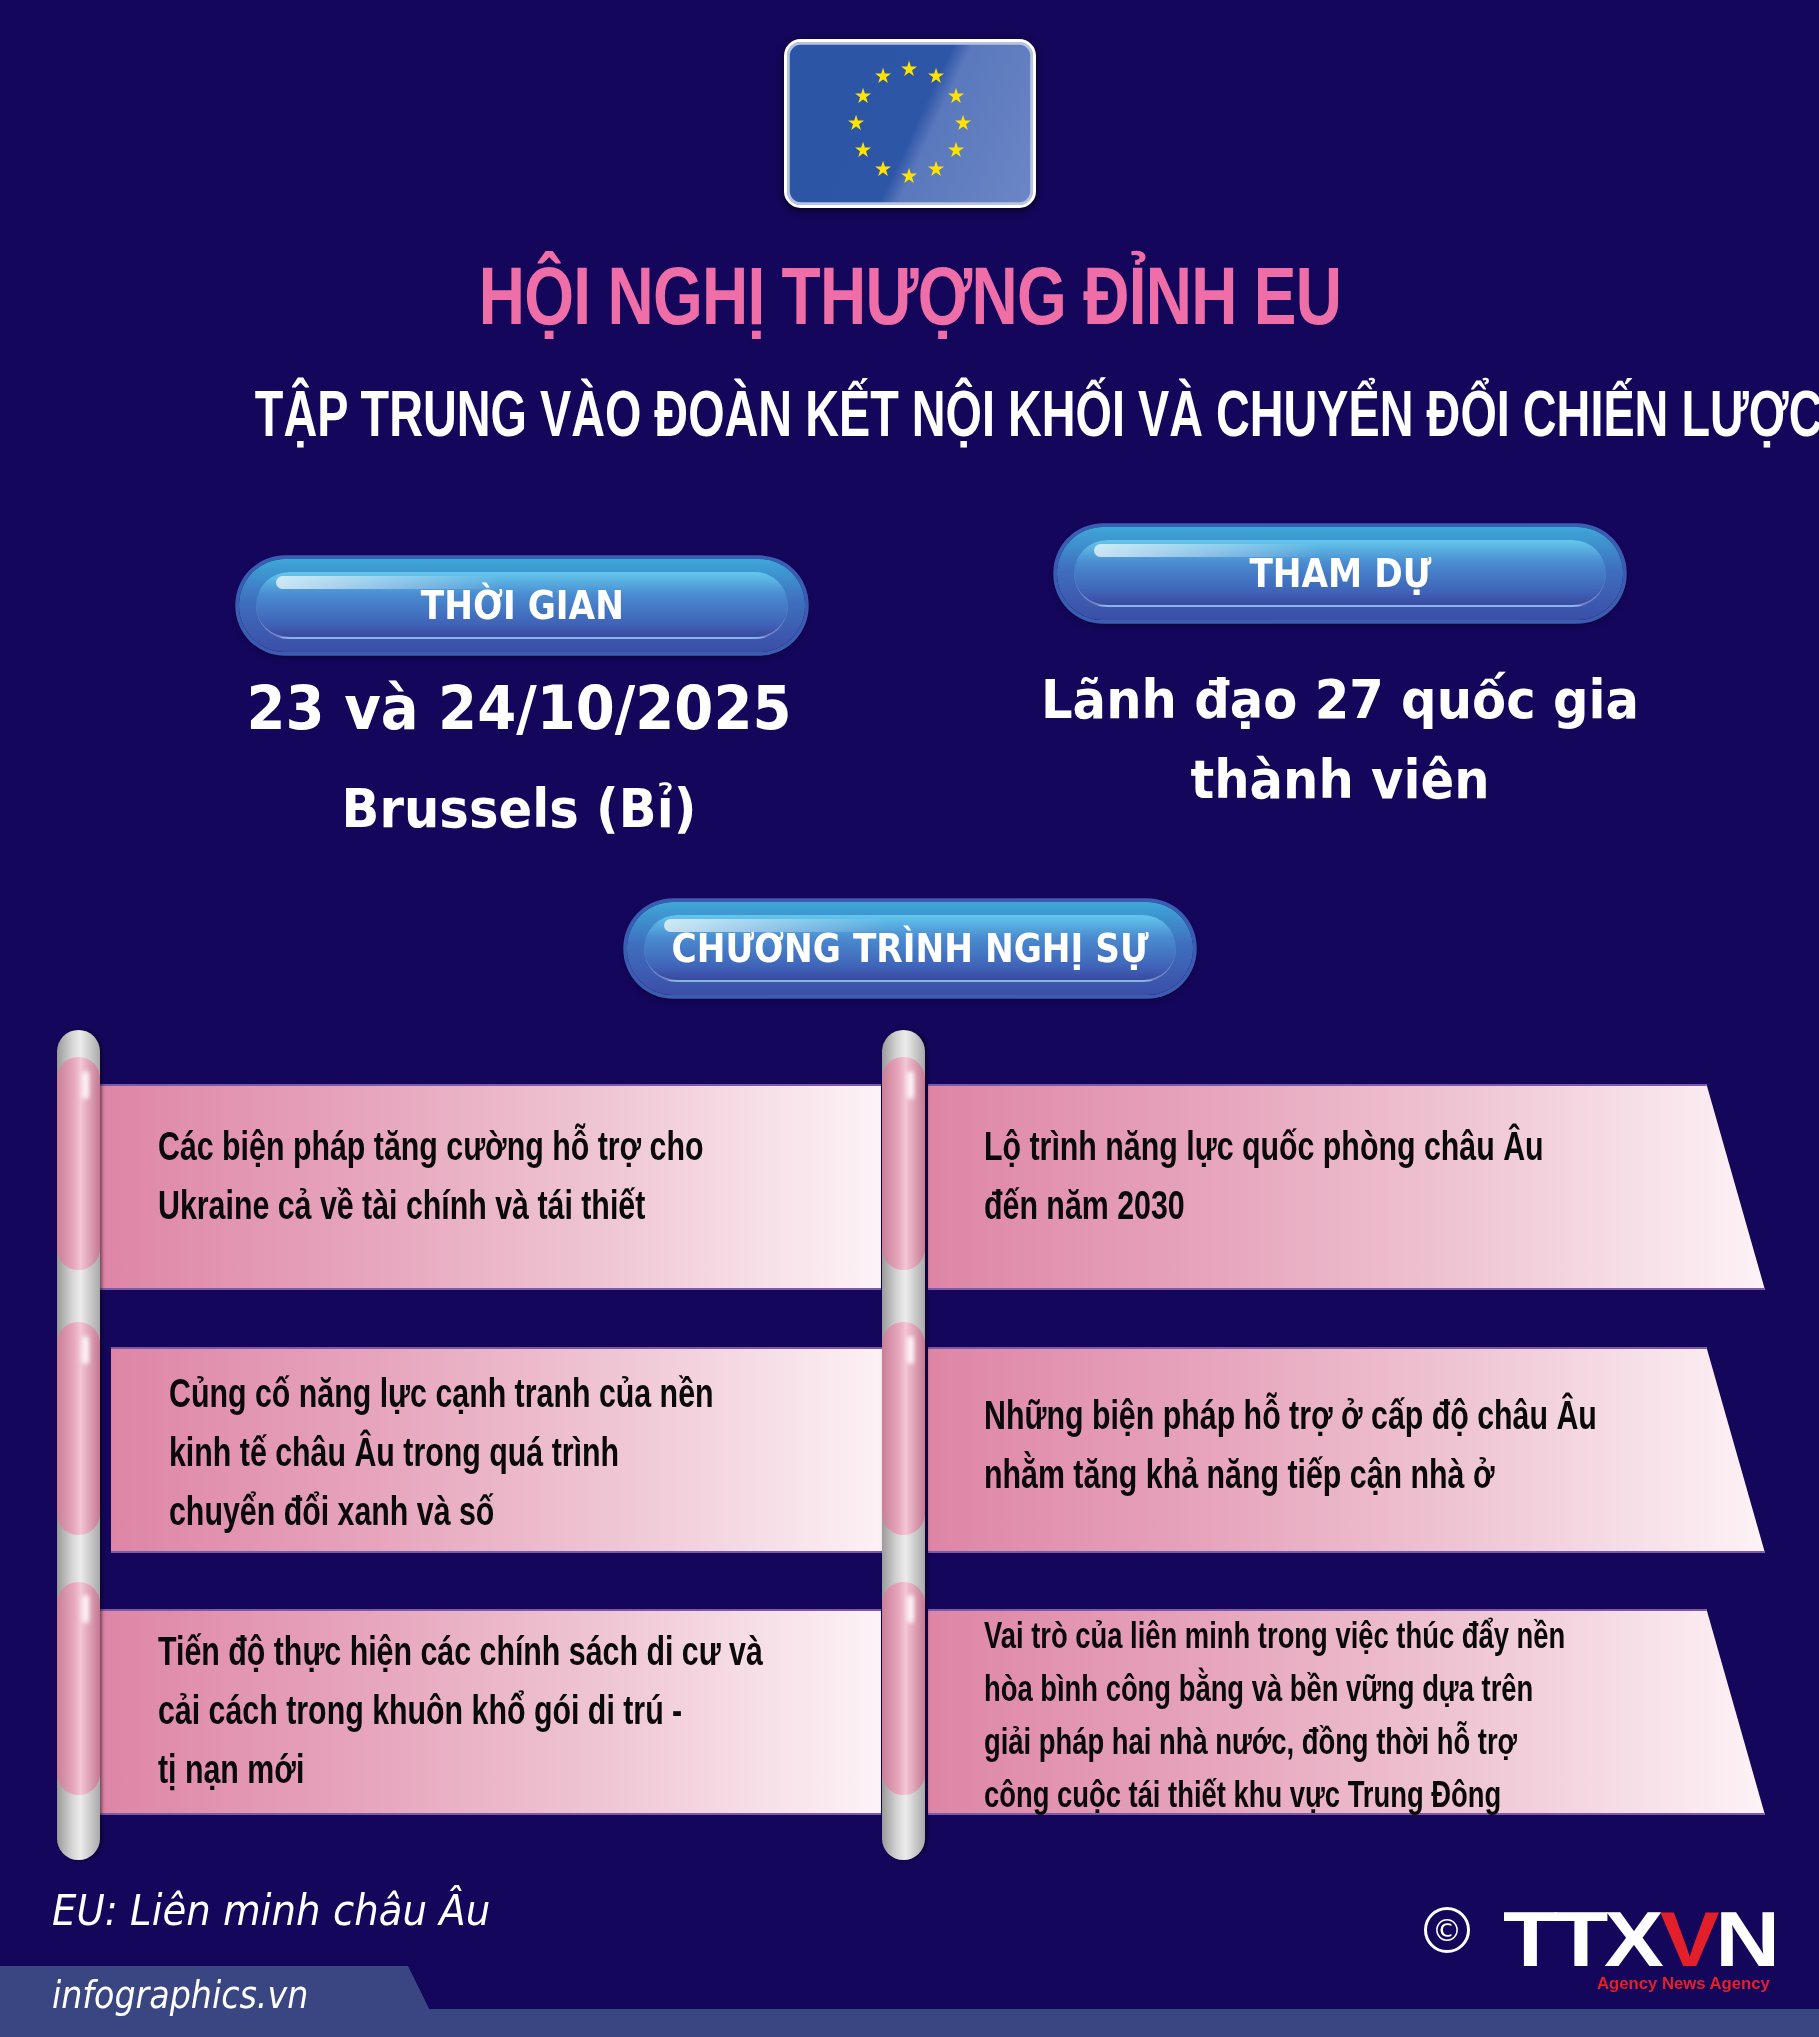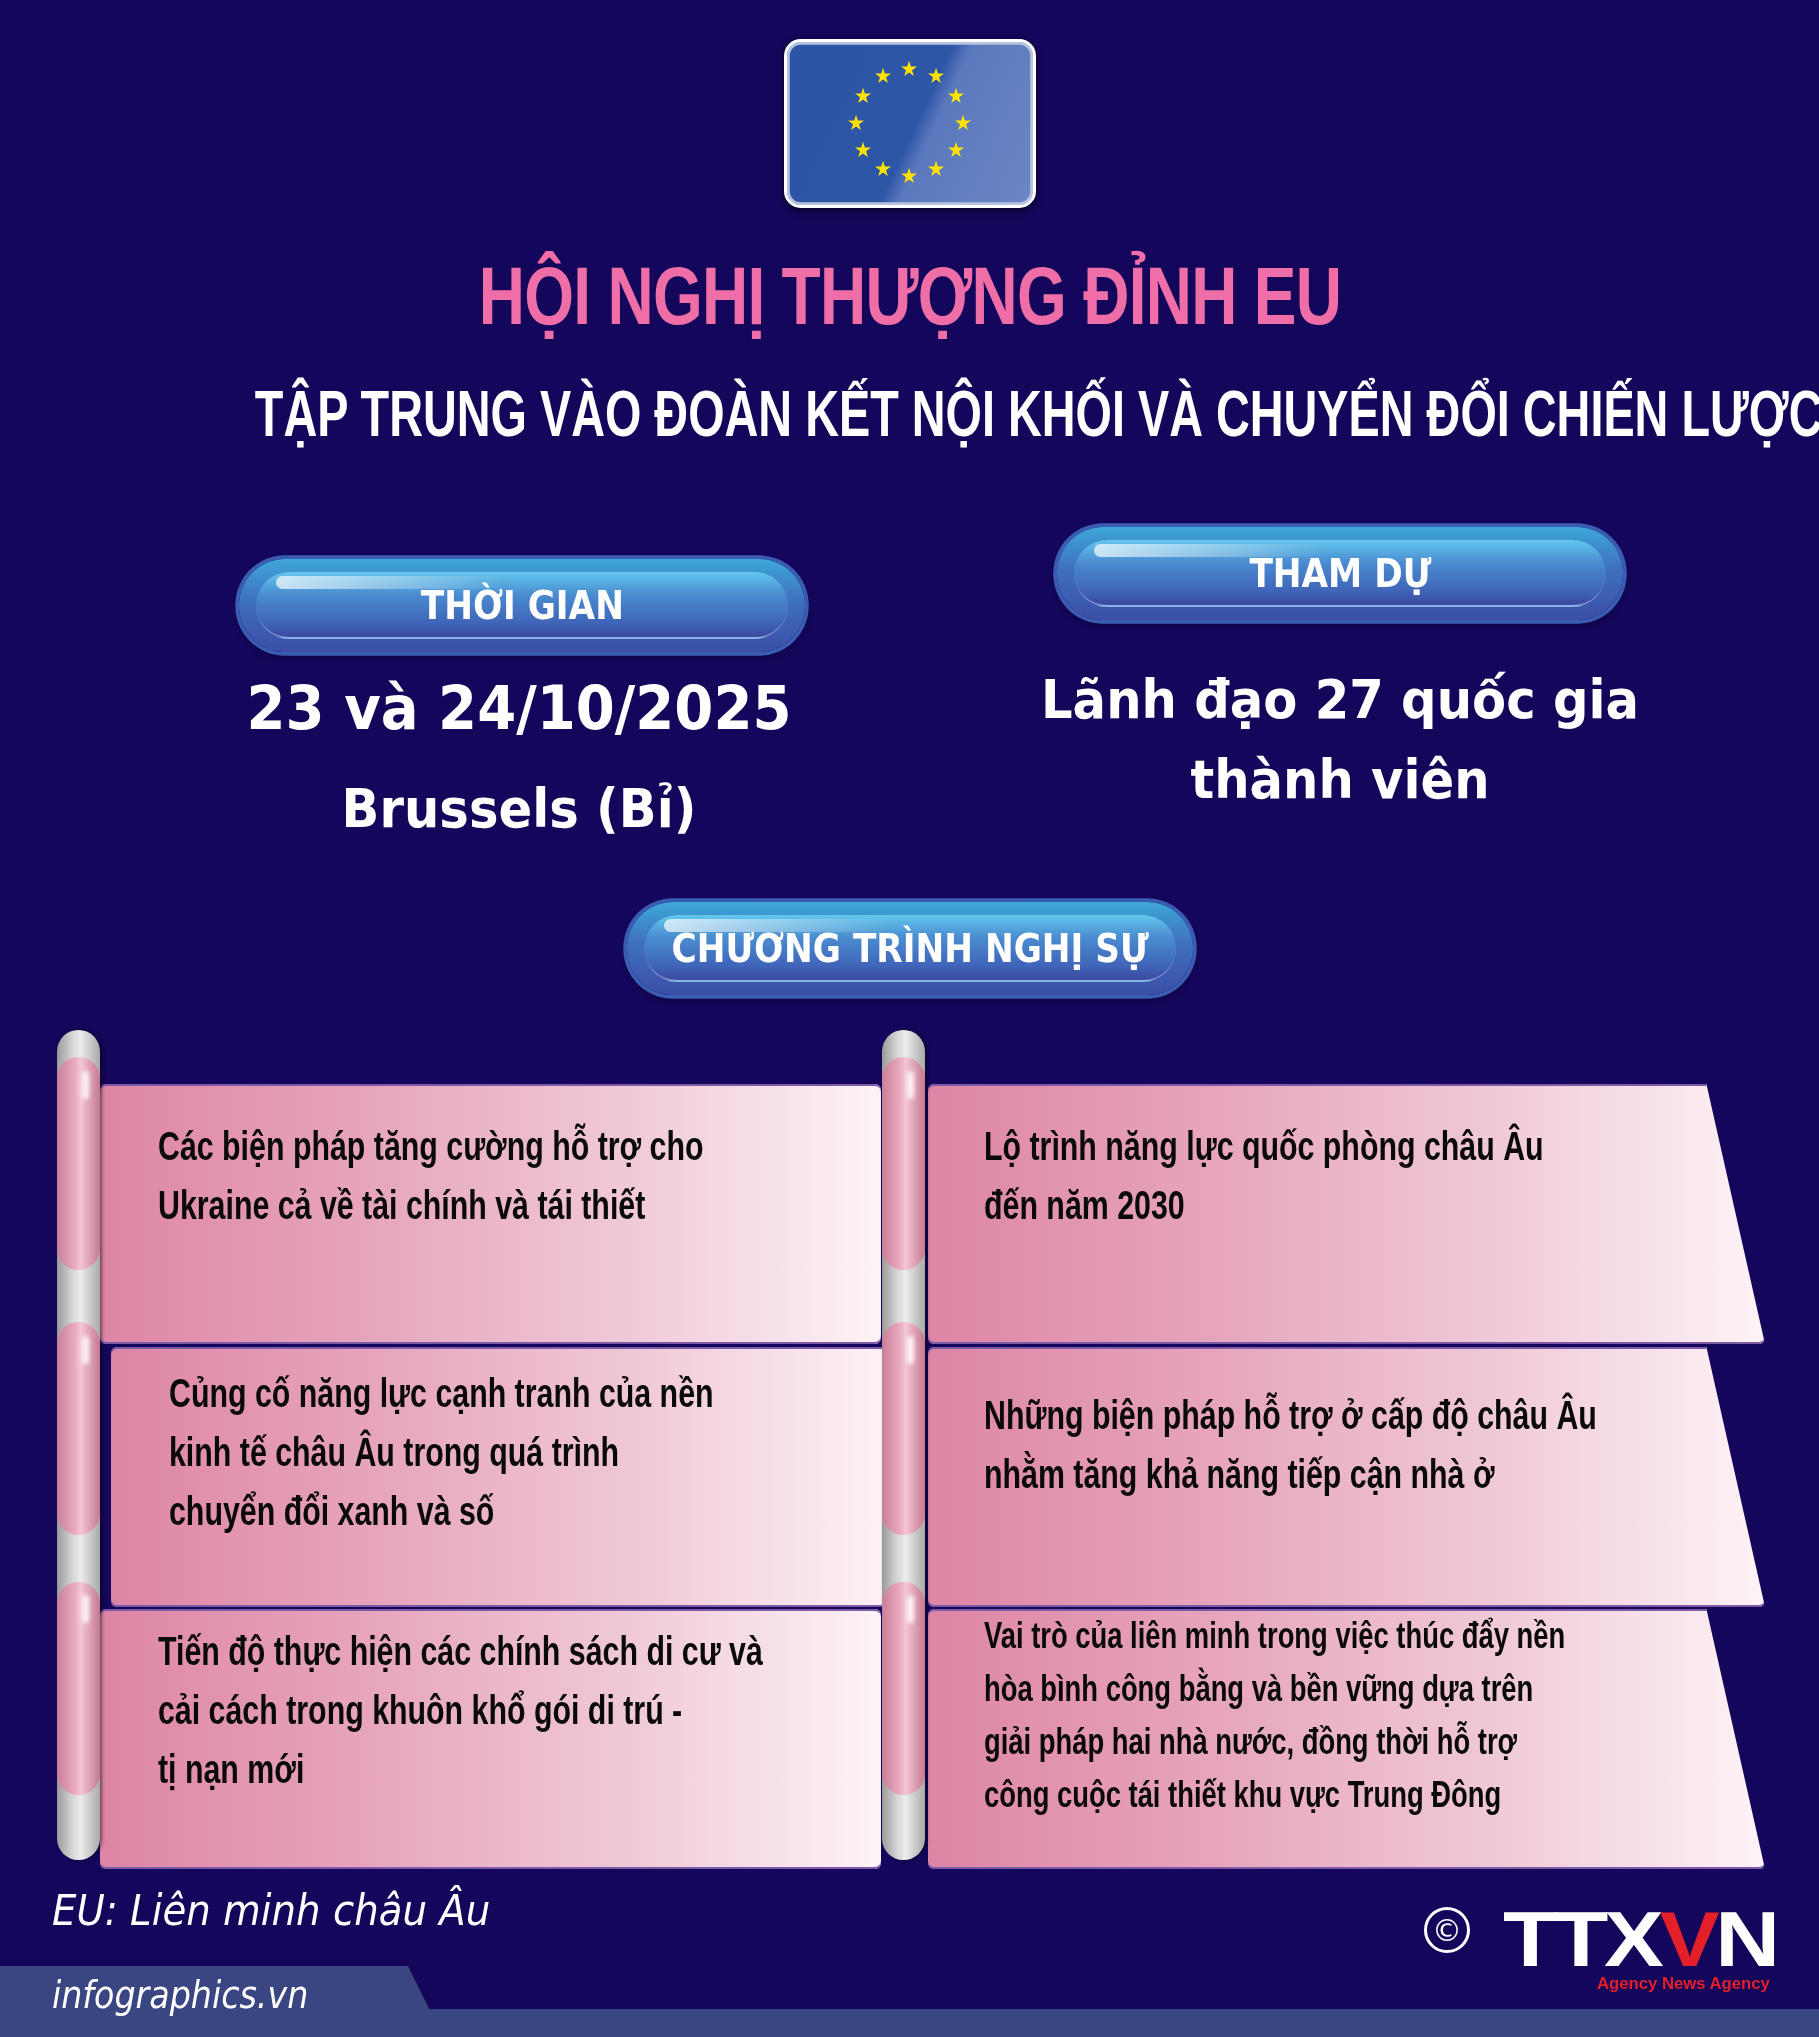--- a/index.html
+++ b/index.html
@@ -65,24 +65,23 @@
     }
 
     .info-line {
       color: #ffffff; text-align: center; font-weight: bold;
       font-family: "DejaVu Sans", sans-serif;
       transform: scaleX(0.92);
     }
 
     
     .scroll-band {
-      height: 260px;
+      height: 206px;
       background: linear-gradient(90deg, #de85a6 0%, #e7a6bd 35%, #efc6d4 65%, #fdf3f6 100%);
       box-shadow: 0 -1.9px 0 #7d5aa8 inset, 0 1.9px 0 #7d5aa8 inset;
-      border-radius: 6px;
     }
     .scroll-band.right {
       clip-path: polygon(0 0, 93% 0, 100% 100%, 0 100%);
     }
     .rod {
       width: 43px; border-radius: 21.3px;
       background: linear-gradient(90deg, #9a9a9a 0%, #d5d5d5 35%, #ececec 55%, #a9a9a9 100%);
       box-shadow: 1.9px 0 3.7px rgba(0,0,0,0.5);
     }
     .rod-pink {

